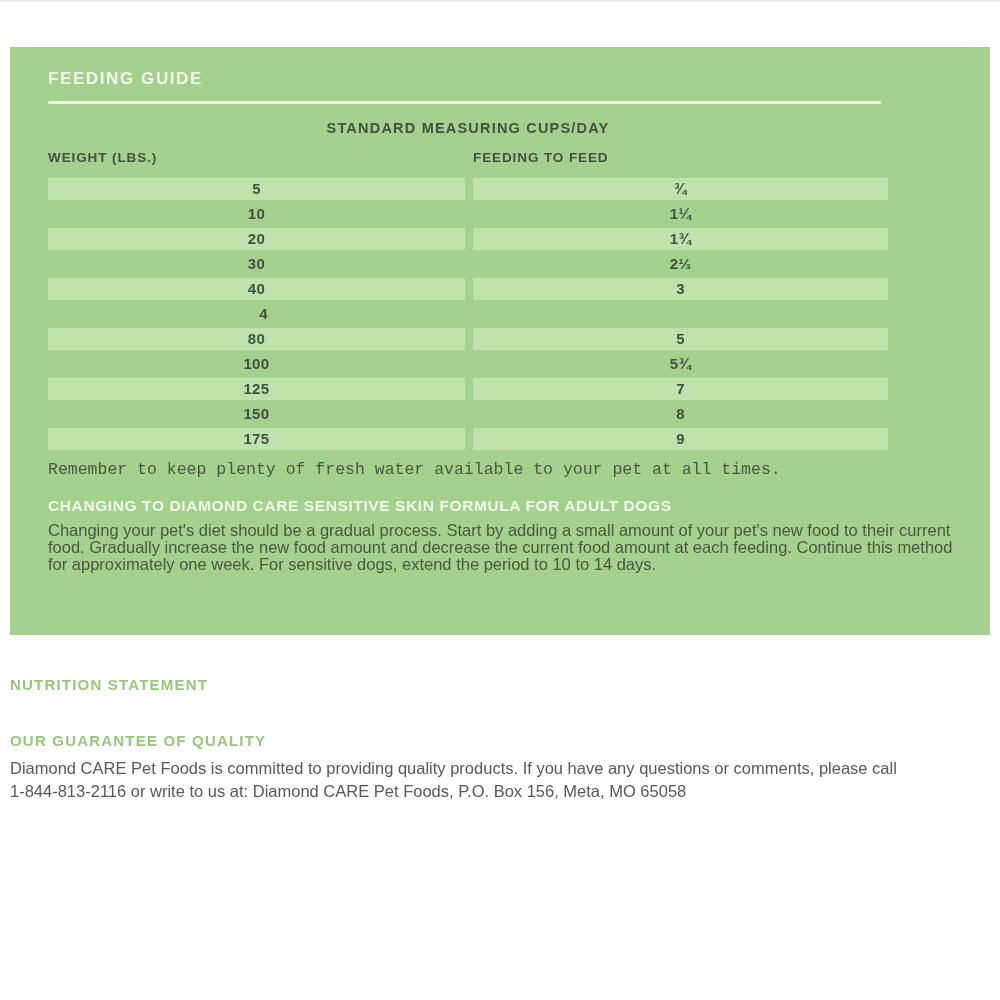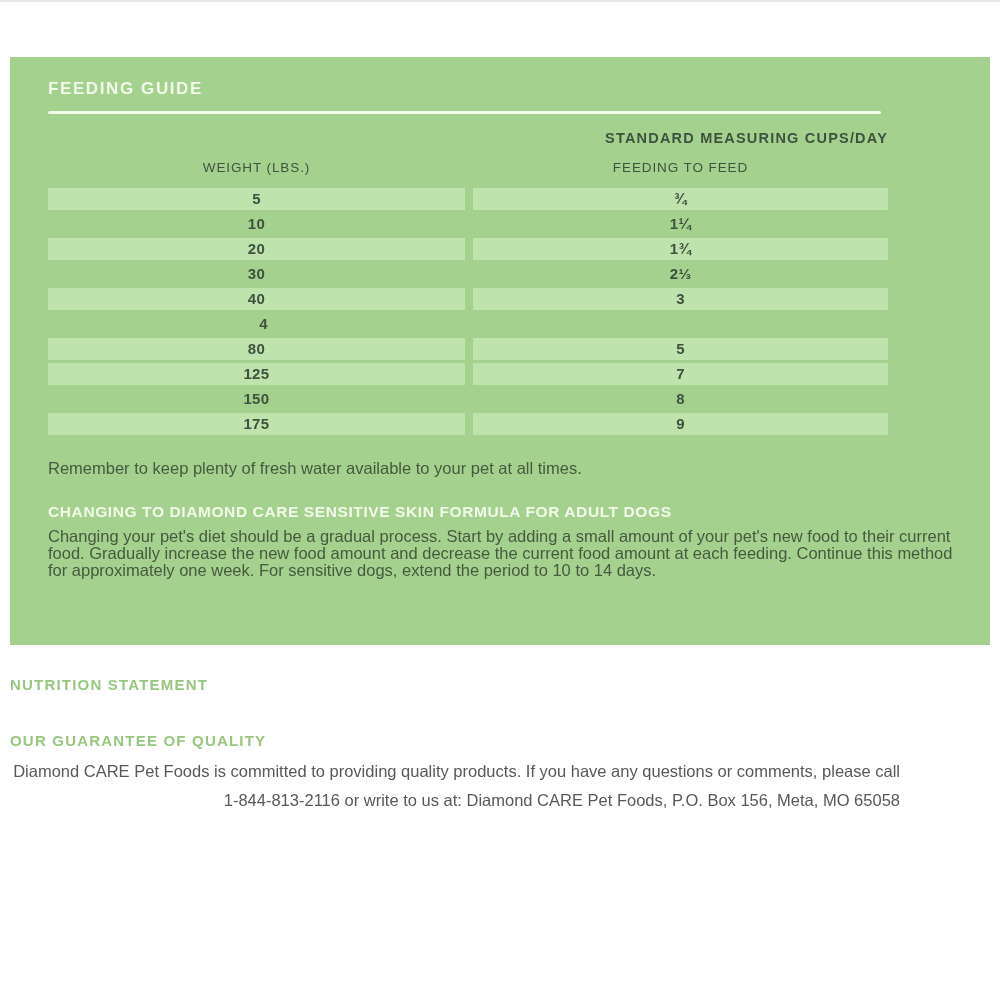--- a/index.html
+++ b/index.html
@@ -3,77 +3,77 @@
 <meta charset="utf-8">
 <style>
   * { margin: 0; padding: 0; box-sizing: border-box; }
   html, body { width: 1000px; height: 1000px; background: #ffffff; overflow: hidden; }
   body { font-family: "Liberation Sans", "DejaVu Sans", sans-serif; position: relative; }
 
   .top-edge { position: absolute; top: 0; left: 0; width: 1000px; height: 2px; background: #e9e9e9; }
 
   
   .panel {
-    position: absolute; left: 10px; top: 57px; width: 980px; height: 588px;
+    position: absolute; left: 10px; top: 47px; width: 980px; height: 588px;
     background: var(--panel-green, #a4d28e);
     padding: 22px 38px 0 38px;
   }
   .fg-title {
     font-size: 17px; font-weight: bold; letter-spacing: 1.6px;
     color: var(--text-white, #f2f8ea);
   }
   .rule { margin-top: 12px; width: 833px; height: 3px; background: var(--text-white, #f2f8ea); border-radius: 2px; }
 
   .table-wrap { width: 840px; }
   .table-title {
-    margin-top: 16px; text-align: right;
+    margin-top: 16px; text-align: center;
     font-size: 14.5px; font-weight: bold; letter-spacing: 1.2px;
     color: var(--text-dark-green, #3f513f);
   }
   .col-headers { display: flex; margin-top: 14px; }
-  .col-h { font-size: 13.5px; font-weight: normal; letter-spacing: 0.9px; text-align: center;
+  .col-h { font-size: 13.5px; font-weight: bold; letter-spacing: 0.9px; 
            color: var(--text-dark-green, #3f513f); }
   .cell-left  { width: 417px; }
   .cell-gap   { width: 8px; }
   .cell-right { width: 415px; }
 
   .rows { margin-top: 13px; }
   .fg-row { display: flex; height: 22px; margin-bottom: 3px; }
   .fg-cell {
     line-height: 22px; text-align: center;
     font-size: 15px; font-weight: bold; letter-spacing: 0.4px;
     color: var(--text-dark-green, #3f513f);
   }
   .fg-row.striped .fg-cell { background: var(--stripe-light, #bfe3ad); }
 
-  .notes { margin-top: 21px; }
+  .notes { margin-top: 8px; font-family: Liberation Mono, monospace; }
   .note { font-size: 16.5px; line-height: 24px; color: var(--text-body-green, #47593f); }
 
   .changing-heading {
-    margin-top: 23px; font-size: 15.5px; font-weight: bold; letter-spacing: 0.6px;
+    margin-top: 15px; font-size: 15.5px; font-weight: bold; letter-spacing: 0.6px;
     color: var(--text-white, #f2f8ea);
   }
   .changing-body {
     margin-top: 7px; width: 906px;
     font-size: 16.5px; line-height: 17px; color: var(--text-body-green, #47593f);
   }
 
   
   .lower { position: absolute; left: 10px; top: 676px; width: 945px; }
   .green-heading {
     font-size: 15px; font-weight: bold; letter-spacing: 1.2px;
     color: var(--heading-green, #97c77f);
   }
   .gray-body {
     margin-top: 8px; font-size: 16.5px; line-height: 23.5px;
     color: var(--text-gray, #57585a);
   }
   .nutrition-body { width: 902px; text-align: justify; }
   .guarantee { margin-top: 39px; }
-  .guarantee-body { width: 890px; line-height: 29px; text-align: right; }
+  .guarantee-body { width: 890px; line-height: 23px; }
 </style>
 </head>
 <body>
 
 <div class="top-edge"></div>
 
 <div class="panel">
   <div class="fg-title">FEEDING GUIDE</div>
   <div class="rule"></div>
 
@@ -112,20 +112,25 @@
         </div>
         <div class="fg-row">
           <div class="cell-gap"></div>
           <div class="fg-cell cell-right">4</div>
         </div>
         <div class="fg-row striped">
           <div class="fg-cell cell-left">80</div>
           <div class="cell-gap"></div>
           <div class="fg-cell cell-right">5</div>
         </div>
+        <div class="fg-row">
+          <div class="fg-cell cell-left">100</div>
+          <div class="cell-gap"></div>
+          <div class="fg-cell cell-right">5¾</div>
+        </div>
         <div class="fg-row striped">
           <div class="fg-cell cell-left">125</div>
           <div class="cell-gap"></div>
           <div class="fg-cell cell-right">7</div>
         </div>
         <div class="fg-row">
           <div class="fg-cell cell-left">150</div>
           <div class="cell-gap"></div>
           <div class="fg-cell cell-right">8</div>
         </div>

